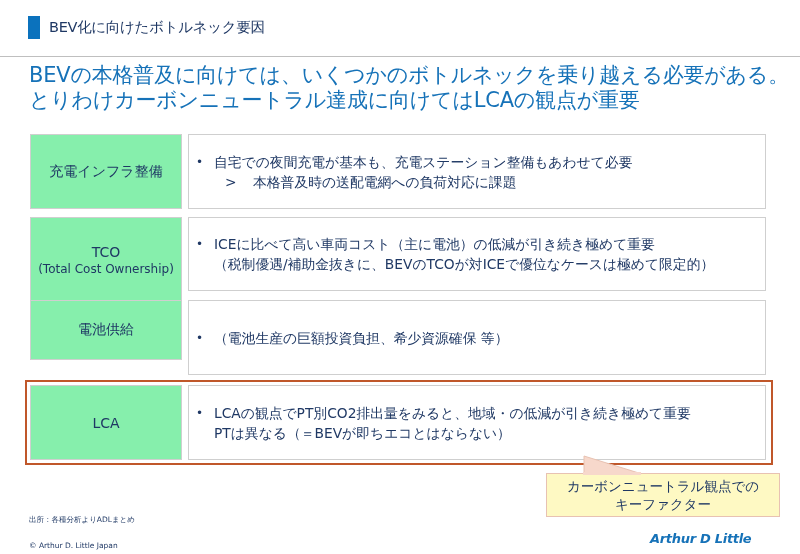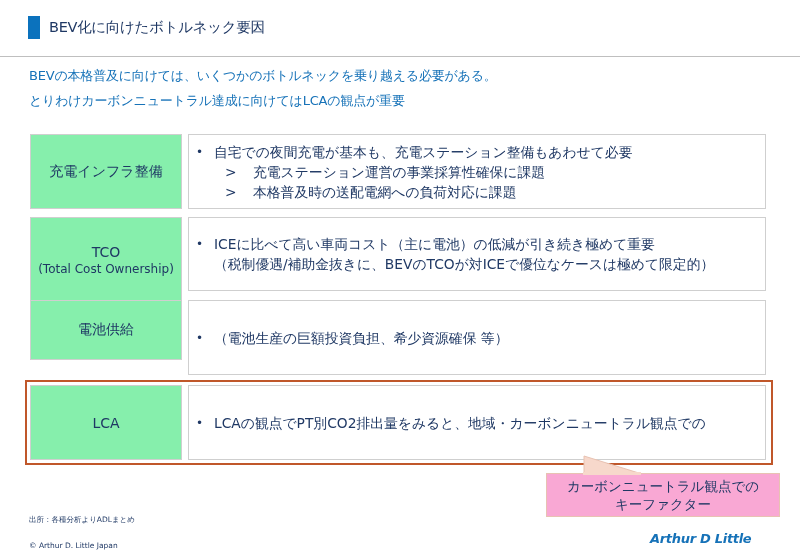--- a/index.html
+++ b/index.html
@@ -1,36 +1,36 @@
 <!DOCTYPE html>
 <html><head>
 <meta charset="utf-8">
 <style>
   html, body { margin:0; padding:0; }
   body { width:800px; height:554px; background:#ffffff; position:relative; overflow:hidden;
          font-family:"DejaVu Sans","Liberation Sans",sans-serif; color:#1f3864; }
   .hdr-bar { position:absolute; left:28px; top:16px; width:12px; height:23px; background:#0b72bd; }
   .hdr-title { position:absolute; left:49px; top:18px; font-size:14.5px; color:#1f3864; white-space:nowrap; letter-spacing:-0.3px; }
   .hdr-rule { position:absolute; left:0; top:56px; width:800px; height:1px; background:#bfbfbf; }
-  .lead { position:absolute; left:29px; top:63px; font-size:13px; line-height:25px; color:#1672b8; white-space:nowrap; letter-spacing:-0.2px; }
+  .lead { position:absolute; left:29px; top:63px; font-size:21px; line-height:25px; color:#1672b8; white-space:nowrap; letter-spacing:-0.2px; }
   .row-label { position:absolute; left:30px; width:152px; background:#86efac; border:1px solid #cfcfcf;
                box-sizing:border-box; display:flex; flex-direction:column; align-items:center; justify-content:center;
                font-size:14px; color:#1f3864; text-align:center; }
   .row-label .sub { font-size:12px; margin-top:2px; }
   .row-content { position:absolute; left:188px; width:578px; background:#fff; border:1px solid #cfcfcf;
                  box-sizing:border-box; display:flex; flex-direction:column; justify-content:center;
                  font-size:13.8px; line-height:20px; color:#1f3864; }
   .line { white-space:nowrap; position:relative; }
   .bullet { position:absolute; left:7px; font-size:12px; }
   .l1 { padding-left:25px; }
   .l2 { padding-left:36px; }
   .l2 .gt { display:inline-block; width:28px; }
   .l1c { padding-left:25px; }
   .highlight-frame { position:absolute; left:25px; top:380px; width:748px; height:85px; border:2px solid #c0572a; box-sizing:border-box; }
-  .callout { position:absolute; left:546px; top:473px; width:234px; height:44px; background:#f9a8d4; border:1px solid #e8c2b2; box-sizing:border-box;
+  .callout { position:absolute; left:546px; top:473px; width:234px; height:44px; background:#fef9c3; border:1px solid #e8c2b2; box-sizing:border-box;
              display:flex; flex-direction:column; align-items:center; justify-content:center; font-size:13.5px; line-height:18px; color:#1f3864; }
   .callout-tail { position:absolute; left:582px; top:455px; }
   .source { position:absolute; left:29px; top:515px; font-size:7.5px; color:#1f3864; }
   .copyright { position:absolute; left:29px; top:541px; font-size:7.5px; color:#1f3864; }
   .logo { position:absolute; left:650px; top:531px; font-size:13px; font-weight:bold; color:#1672b8; font-style:italic; letter-spacing:-0.3px; font-family:"DejaVu Sans",sans-serif; }
   .page-num { position:absolute; left:812px; top:537px; font-size:7px; color:#1f3864; }
 </style>
 </head>
 <body>
 
@@ -43,23 +43,20 @@
   <div>とりわけカーボンニュートラル達成に向けてはLCAの観点が重要</div>
 </div>
 
 <div class="row-label" style="top:134px;height:75px;">
   <span>充電インフラ整備</span>
 </div>
 <div class="row-content" style="top:134px;height:75px;">
   <div class="line l1">
     <span class="bullet">•</span>
     <span>自宅での夜間充電が基本も、充電ステーション整備もあわせて必要</span>
-  </div>
-  <div class="line l2">
-    <span class="gt">&gt;</span><span>充電ステーション運営の事業採算性確保に課題</span>
   </div>
   <div class="line l2">
     <span class="gt">&gt;</span><span>本格普及時の送配電網への負荷対応に課題</span>
   </div>
 </div>
 
 <div class="row-label" style="top:217px;height:86px;">
   <span>TCO</span>
   <span class="sub">(Total Cost Ownership)</span>
 </div>
@@ -81,22 +78,23 @@
   <div class="line l1c">（電池生産の巨額投資負担、希少資源確保 等）</div>
 </div>
 
 <div class="highlight-frame"></div>
 <div class="row-label" style="top:385px;height:75px;">
   <span>LCA</span>
 </div>
 <div class="row-content" style="top:385px;height:75px;">
   <div class="line l1">
     <span class="bullet">•</span>
-    <span>LCAの観点でPT別CO2排出量をみると、地域・カーボンニュートラル観点での</span>
+    <span>LCAの観点でPT別CO2排出量をみると、地域・の低減が引き続き極めて重要</span>
   </div>
+  <div class="line l1c">PTは異なる（＝BEVが即ちエコとはならない）</div>
 </div>
 
 <svg class="callout-tail" width="70" height="20" viewBox="0 0 70 20">
   <polygon points="2,1 2,19 60,19" fill="#f7d8cb" stroke="#e8c2b2" stroke-width="1"></polygon>
 </svg>
 <div class="callout">
   <span>カーボンニュートラル観点での</span>
   <span>キーファクター</span>
 </div>
 <div style="position:absolute;left:583px;top:472px;width:58px;height:3px;background:#f7d8cb;"></div>

